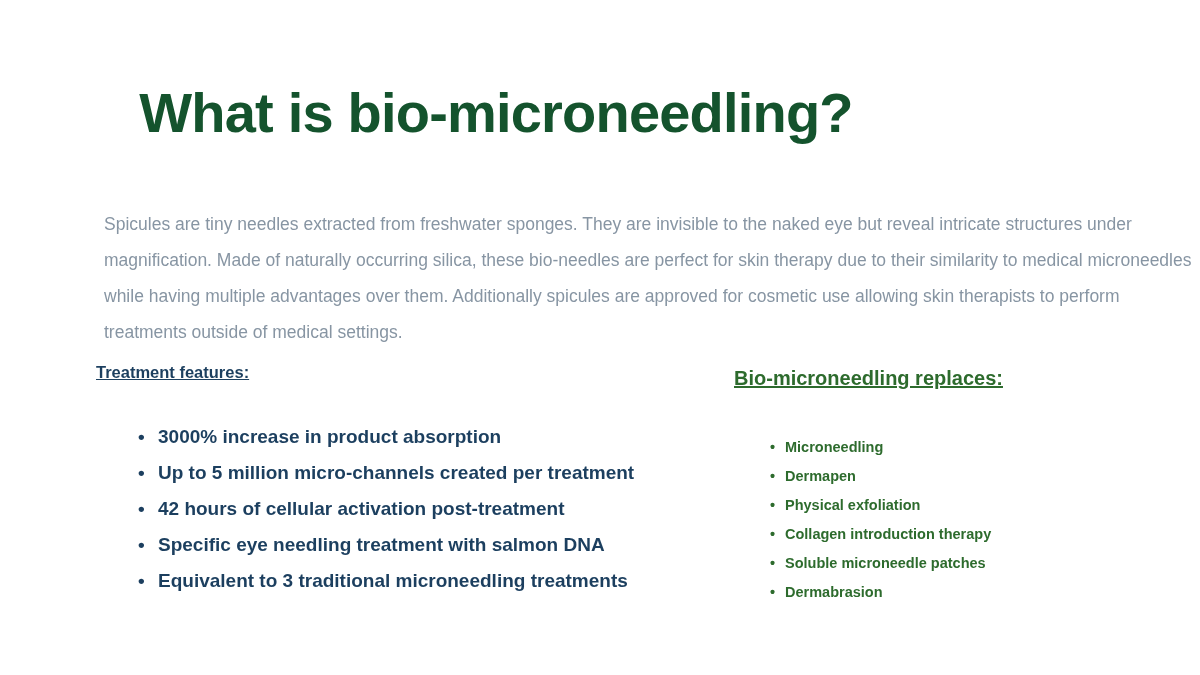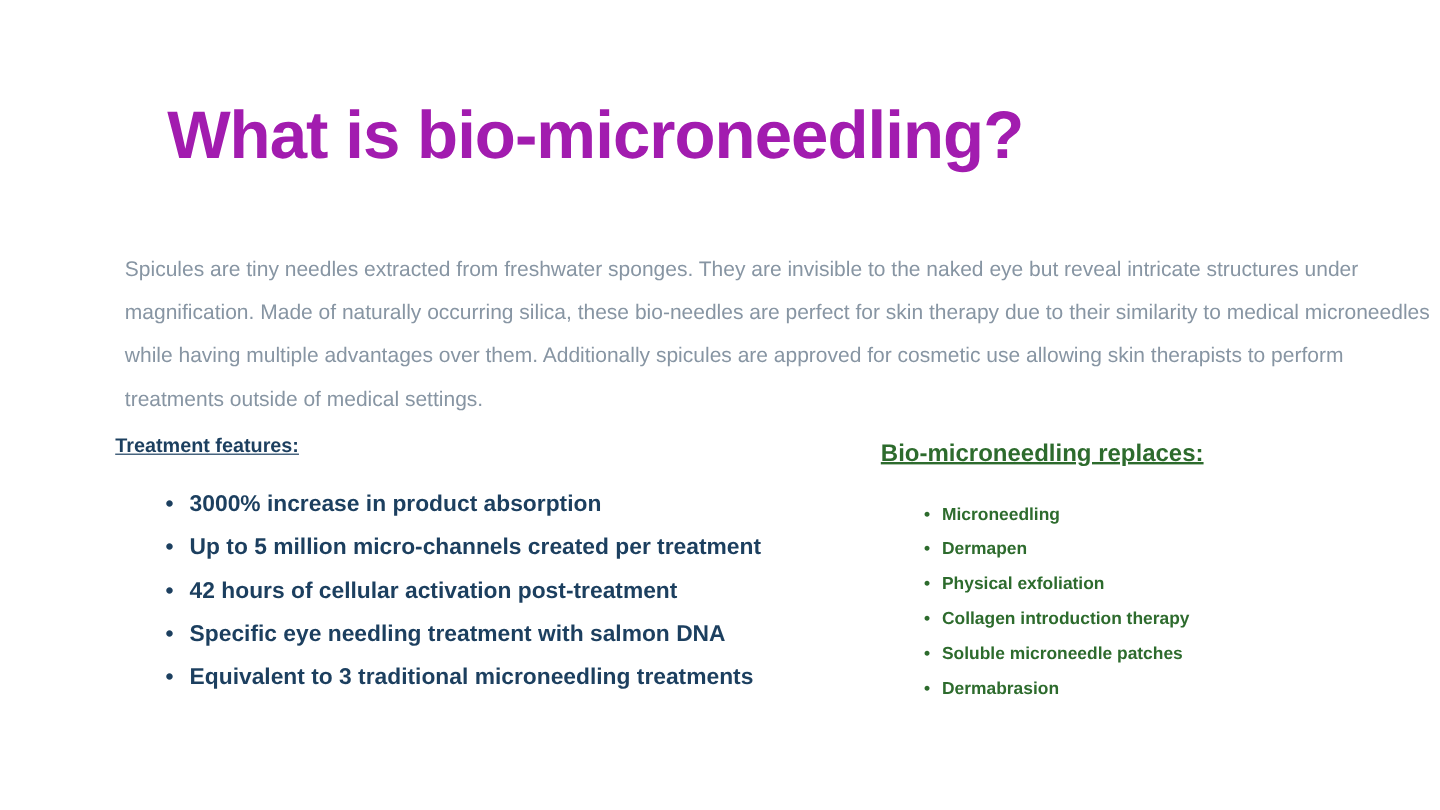--- a/index.html
+++ b/index.html
@@ -27,21 +27,21 @@
   .title {
     position: absolute;
     top: 44px;
     left: 0;
     width: 992px;
     text-align: center;
     font-size: 56px;
     font-weight: 700;
     letter-spacing: -0.8px;
     line-height: 1.12;
-    color: #a21caf;
+    color: #14532d;
     white-space: nowrap;
   }
 
   
   .intro {
     position: absolute;
     top: 188px;
     left: 60px;
     width: 1088px;
     font-size: 17.5px;
@@ -87,21 +87,21 @@
   .col-heading.green { color: #2d6b2d; font-size: 20px; }
 
   ul.bullets {
     list-style: none;
     margin: 0;
     padding: 0;
   }
 
   
   .col-left ul.bullets {
-    margin-top: 20px;
+    margin-top: 36px;
     padding-left: 42px;
   }
   .col-left ul.bullets li {
     position: relative;
     font-size: 19px;
     font-weight: 700;
     line-height: 36px;
     color: #1c3f5f;
     padding-left: 20px;
     white-space: nowrap;
@@ -111,21 +111,21 @@
     position: absolute;
     left: 0;
     top: 0;
     font-size: 19px;
     line-height: 36px;
     color: #1c3f5f;
   }
 
   
   .col-right ul.bullets {
-    margin-top: 24px;
+    margin-top: 42px;
     padding-left: 36px;
   }
   .col-right ul.bullets li {
     position: relative;
     font-size: 14.5px;
     font-weight: 700;
     line-height: 29px;
     color: #2d6b2d;
     padding-left: 15px;
     white-space: nowrap;

